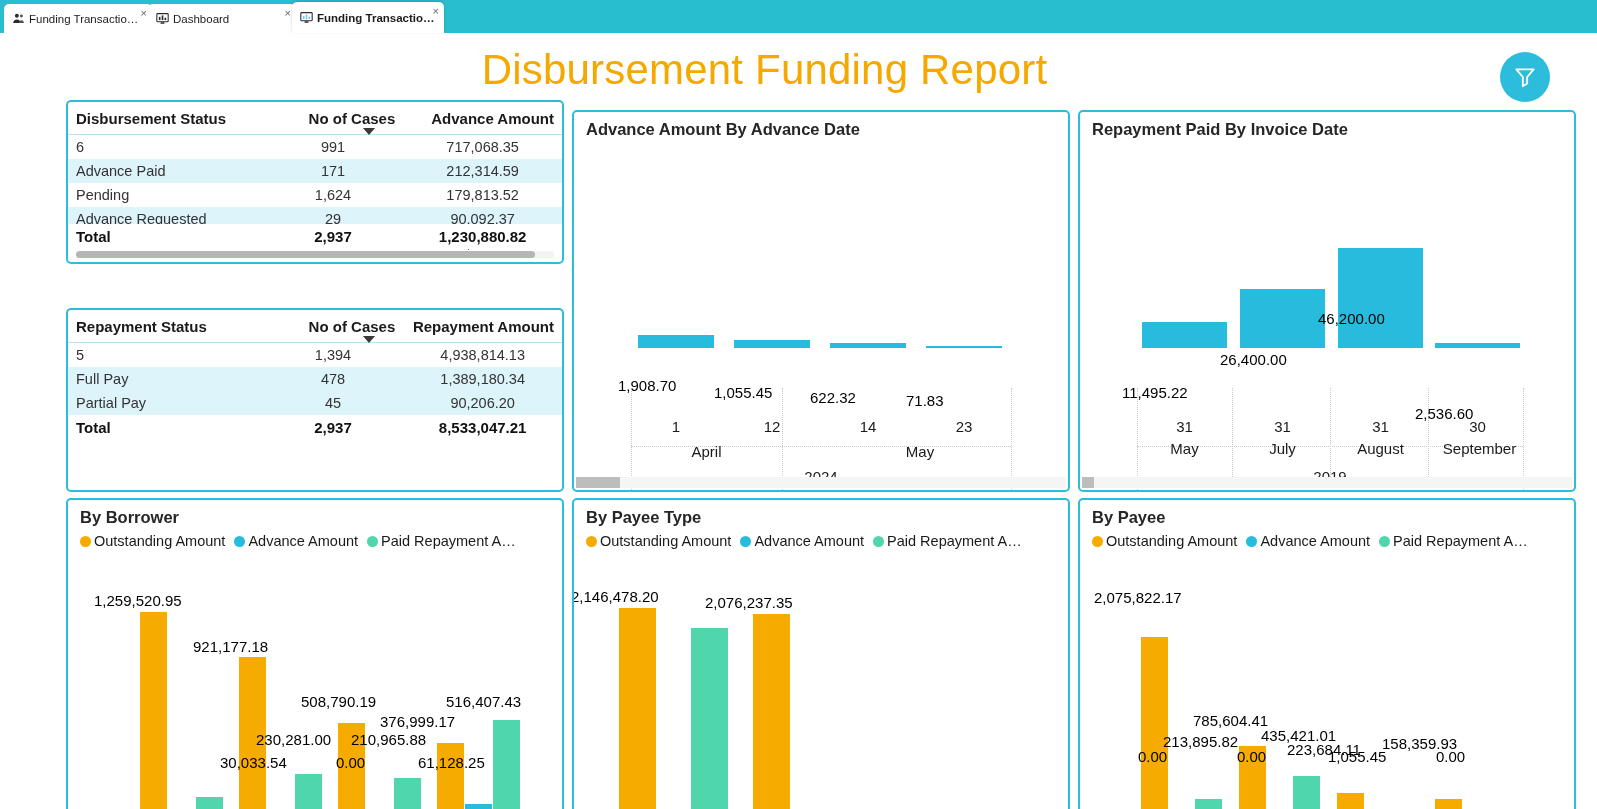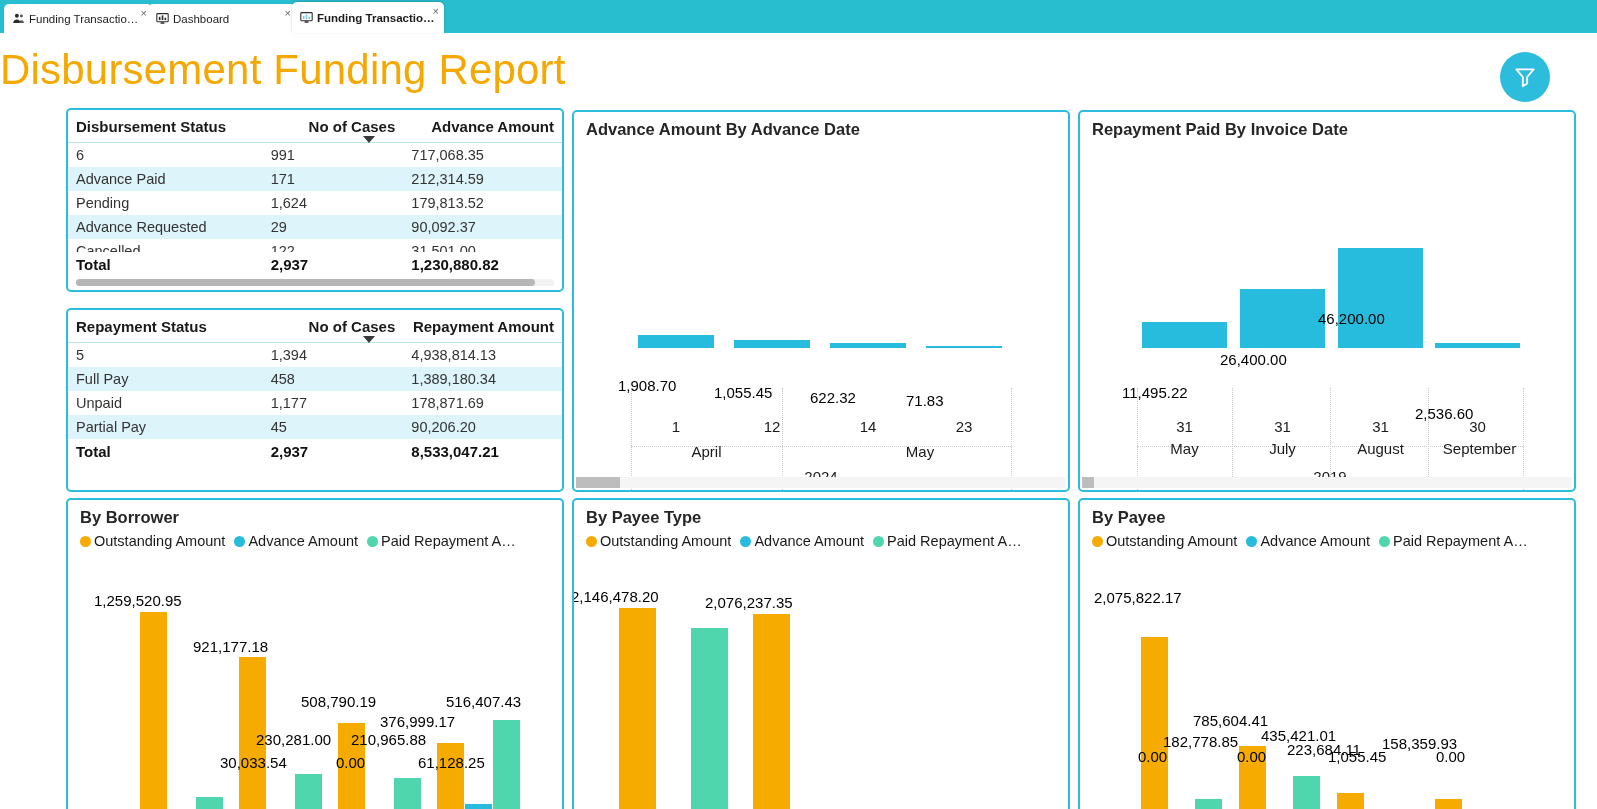--- a/index.html
+++ b/index.html
@@ -32,21 +32,21 @@
     overflow:hidden;text-overflow:ellipsis;
   }
   .tab.t3 .tab-label{font-weight:bold;}
   .tab-close{
     position:absolute;right:5px;top:4px;
     font-size:11px;color:#666;line-height:1;
   }
   
   .page-title{
     position:absolute;left:0;top:46px;width:1529px;
-    text-align:left;
+    text-align:center;
     font-size:42px;color:#f5a800;font-weight:normal;
     letter-spacing:.2px;
   }
   .filter-btn{
     position:absolute;right:47px;top:52px;
     width:50px;height:50px;border-radius:50%;
     background:#2cbddc;
     display:flex;align-items:center;justify-content:center;
   }
   
@@ -72,21 +72,21 @@
     position:relative;
   }
   .tbl th.c1{text-align:left;width:40%;}
   .tbl th.c2{text-align:right;width:28%;}
   .tbl th.c3{text-align:right;width:32%;}
   .tbl td{
     font-size:14.5px;color:#333;
     padding:4px 8px;white-space:nowrap;
   }
   .tbl td.c1{text-align:left;}
-  .tbl td.c2,.tbl td.c3{text-align:left;}
+  .tbl td.c2,.tbl td.c3{text-align:center;}
   .tbl tr.alt td{background:#ddf4fb;}
   .tbl tr.total td{font-weight:bold;color:#111;font-size:15px;background:#fff;}
   .sort-caret{
     position:absolute;bottom:-1px;left:50%;margin-left:30px;
     width:0;height:0;border-left:6px solid transparent;
     border-right:6px solid transparent;border-top:7px solid #3a3a3a;
   }
   .tbl-clip{overflow:hidden;}
   .hscroll{
     position:absolute;left:8px;right:8px;bottom:4px;height:7px;
@@ -170,21 +170,21 @@
 </div>
 
 <div class="page-title">Disbursement Funding Report</div>
 
 <div class="filter-btn">
   <svg width="26" height="26" viewBox="0 0 24 24">
     <path d="M4 5h16l-6 7v6l-4 2.5V12z" fill="none" stroke="#ffffff" stroke-width="1.7" stroke-linejoin="round" stroke-linecap="round"></path>
   </svg>
 </div>
 
-<div class="card" style="left:66px;top:108px;width:498px;height:184px;">
+<div class="card" style="left:66px;top:100px;width:498px;height:164px;">
   <div class="tbl-clip" style="height:152px;overflow:hidden;">
     <table class="tbl">
       <thead>
         <tr>
           <th class="c1">Disbursement Status</th>
           <th class="c2">
             <span>No of Cases</span>
             <span class="sort-caret"></span>
           </th>
           <th class="c3">Advance Amount</th>
@@ -246,27 +246,22 @@
       </tr>
     </thead>
     <tbody>
       <tr>
         <td class="c1">5</td>
         <td class="c2">1,394</td>
         <td class="c3">4,938,814.13</td>
       </tr>
       <tr class="alt">
         <td class="c1">Full Pay</td>
-        <td class="c2">458</td>
+        <td class="c2">478</td>
         <td class="c3">1,389,180.34</td>
-      </tr>
-      <tr>
-        <td class="c1">Unpaid</td>
-        <td class="c2">1,177</td>
-        <td class="c3">178,871.69</td>
       </tr>
       <tr class="alt">
         <td class="c1">Partial Pay</td>
         <td class="c2">45</td>
         <td class="c3">90,206.20</td>
       </tr>
       <tr class="total">
         <td class="c1">Total</td>
         <td class="c2">2,937</td>
         <td class="c3">8,533,047.21</td>
@@ -462,21 +457,21 @@
     <div class="bar blue" style="left:188px;width:27px;height:0px;"></div>
     <div class="bar green" style="left:213px;width:27px;height:40px;"></div>
 
     <div class="bar orange" style="left:257px;width:27px;height:23px;"></div>
 
     <div class="bar orange" style="left:355px;width:27px;height:17px;"></div>
     <div class="bar blue" style="left:384px;width:27px;height:0px;"></div>
 
     <div class="dlabel" style="left:14px;width:120px;top:33px;">2,075,822.17</div>
     <div class="dlabel" style="left:58px;width:60px;top:192px;">0.00</div>
-    <div class="dlabel" style="left:83px;width:125px;top:177px;">182,778.85</div>
+    <div class="dlabel" style="left:83px;width:125px;top:177px;">213,895.82</div>
 
     <div class="dlabel" style="left:113px;width:125px;top:156px;">785,604.41</div>
     <div class="dlabel" style="left:157px;width:60px;top:192px;">0.00</div>
     <div class="dlabel" style="left:181px;width:125px;top:171px;">435,421.01</div>
 
     <div class="dlabel" style="left:207px;width:125px;top:185px;">223,684.11</div>
     <div class="dlabel" style="left:248px;width:100px;top:192px;">1,055.45</div>
 
     <div class="dlabel" style="left:302px;width:125px;top:179px;">158,359.93</div>
     <div class="dlabel" style="left:356px;width:60px;top:192px;">0.00</div>

